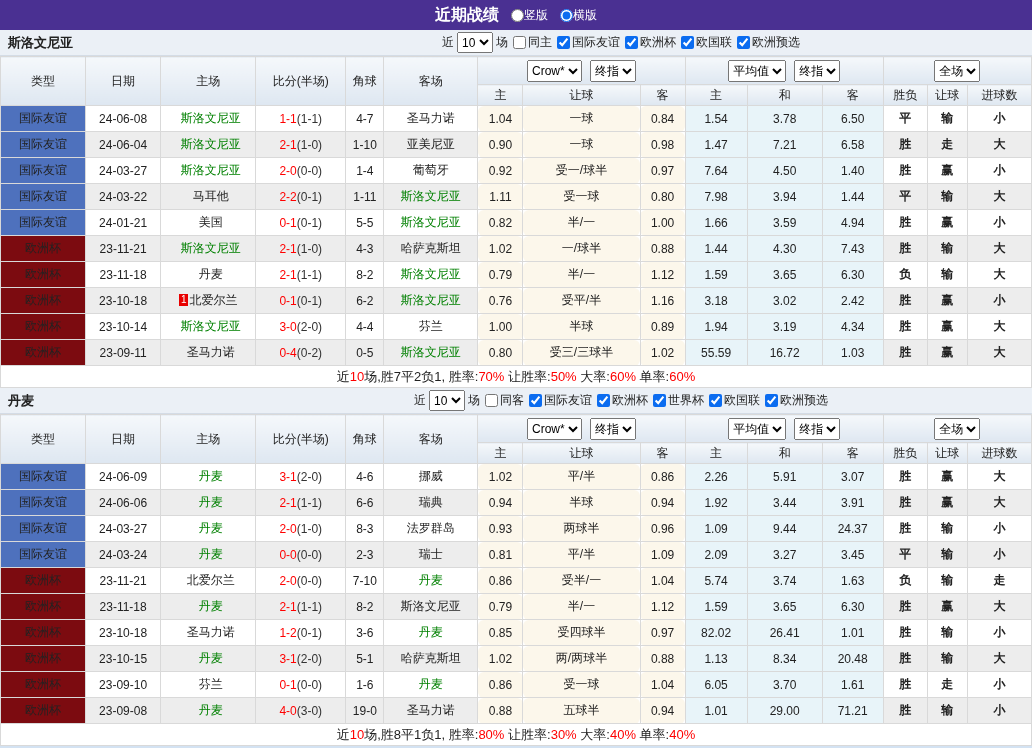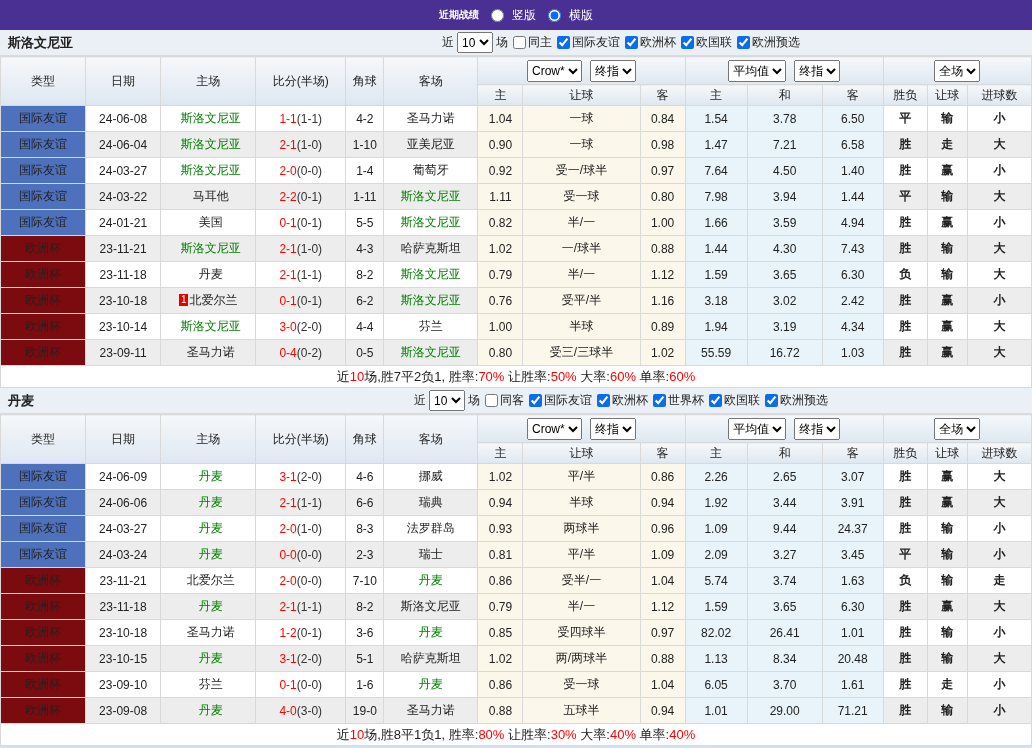--- a/index.html
+++ b/index.html
@@ -14,22 +14,22 @@
   
   .topbar {
     height:30px;
     background:#4a3092;
     display:flex;
     align-items:center;
     justify-content:center;
     gap:12px;
     color:#fff;
   }
-  .topbar-title { font-weight:bold; font-size:10px; }
-  .radio-label { display:inline-flex; align-items:center; gap:8px; font-size:12px; color:#fff; cursor:pointer; }
+  .topbar-title { font-weight:bold; font-size:16px; }
+  .radio-label { display:inline-flex; align-items:center; gap:0; font-size:12px; color:#fff; cursor:pointer; }
   input[type=radio], input[type=checkbox] { accent-color:#0b6cf0; margin:0; }
 
   
   .section-bar {
     height:26px;
     background:#ebf0f6;
     display:flex;
     align-items:center;
     border-bottom:1px solid #d4dce6;
   }
@@ -52,21 +52,21 @@
     background:linear-gradient(#f5f8fb,#dee7f1);
     font-weight:normal;
     font-size:12px;
     color:#222;
   }
   tr.hdr1 th { height:28px; }
   tr.hdr2 th { height:21px; }
   .grp select { font-size:12px; height:22px; margin:0 4px; }
   .grid tbody td { height:26px; font-size:12px; color:#222; }
   .grid tbody tr.even td { background:#ededed; }
-  .grid tbody tr td.col-crow { background:#fcf7eb; }
+  .grid tbody tr td.col-crow { background:#fcf7eb;border-radius:6px; }
   .grid tbody tr td.col-avg  { background:#e8f4f9; }
   td.c-league { color:#fff; }
   .green { color:#008000; }
   .red   { color:#f00; }
   .blue  { color:#00f; }
   .c-res { font-weight:bold; }
   .ft { color:#f00; }
   .ht { color:#333; }
   .redcard {
     background:#e80000; color:#fff; font-size:10px; line-height:12px;
@@ -164,21 +164,21 @@
         <th>让球</th>
         <th>进球数</th>
       </tr>
     </thead>
     <tbody>
         <tr>
     <td class="c-league" style="background: rgb(78, 113, 189);">国际友谊</td>
     <td>24-06-08</td>
     <td><span class="redcard" hidden=""></span><span class="tname green">斯洛文尼亚</span></td>
     <td><span class="ft">1-1</span><span class="ht">(1-1)</span></td>
-    <td>4-2</td>
+    <td>4-7</td>
     <td><span class="tname">圣马力诺</span></td>
     <td class="col-crow">1.04</td>
     <td class="col-crow">一球</td>
     <td class="col-crow">0.84</td>
     <td class="col-avg">1.54</td>
     <td class="col-avg">3.78</td>
     <td class="col-avg">6.50</td>
     <td class="c-res green">平</td>
     <td class="c-res blue">输</td>
     <td class="c-res blue">小</td>
@@ -429,21 +429,21 @@
     <td class="c-league" style="background: rgb(78, 113, 189);">国际友谊</td>
     <td>24-06-09</td>
     <td><span class="redcard" hidden=""></span><span class="tname green">丹麦</span></td>
     <td><span class="ft">3-1</span><span class="ht">(2-0)</span></td>
     <td>4-6</td>
     <td><span class="tname">挪威</span></td>
     <td class="col-crow">1.02</td>
     <td class="col-crow">平/半</td>
     <td class="col-crow">0.86</td>
     <td class="col-avg">2.26</td>
-    <td class="col-avg">2.65</td>
+    <td class="col-avg">5.91</td>
     <td class="col-avg">3.07</td>
     <td class="c-res red">胜</td>
     <td class="c-res red">赢</td>
     <td class="c-res red">大</td>
   </tr>
         <tr class="even">
     <td class="c-league" style="background: rgb(78, 113, 189);">国际友谊</td>
     <td>24-06-06</td>
     <td><span class="redcard" hidden=""></span><span class="tname green">丹麦</span></td>
     <td><span class="ft">2-1</span><span class="ht">(1-1)</span></td>

